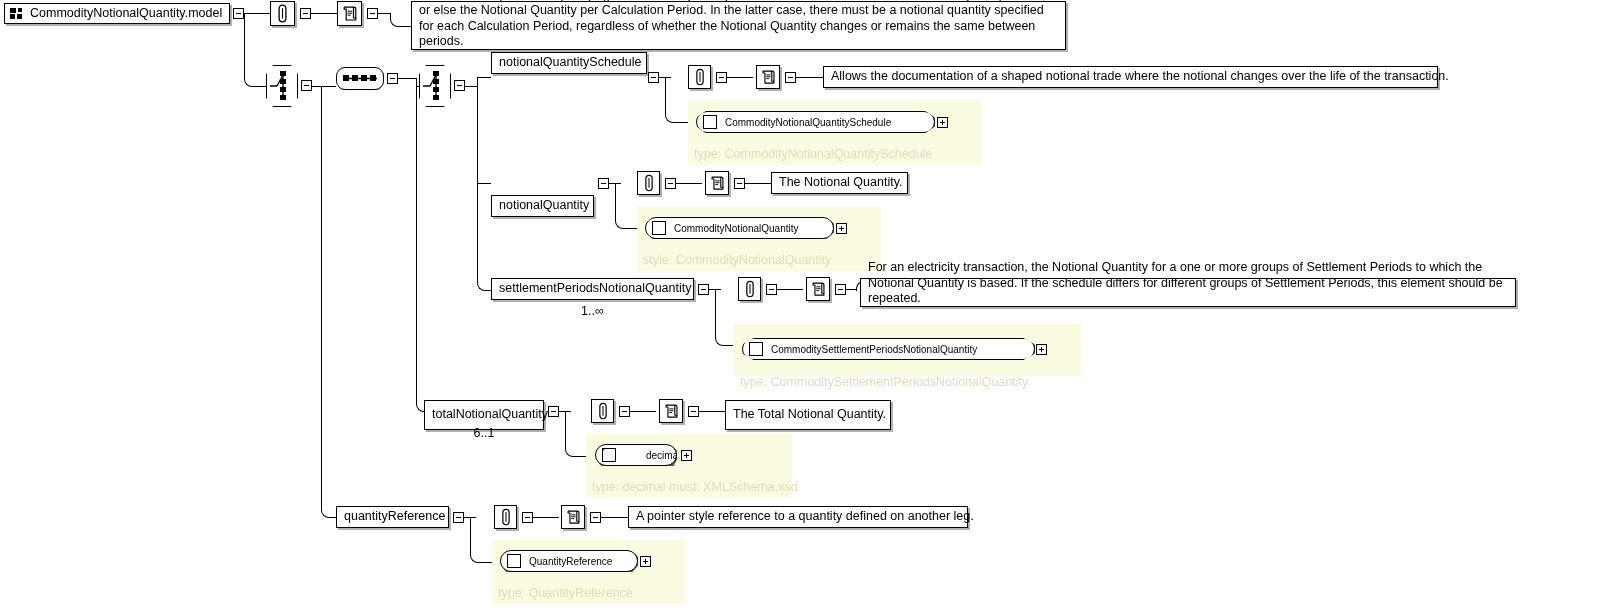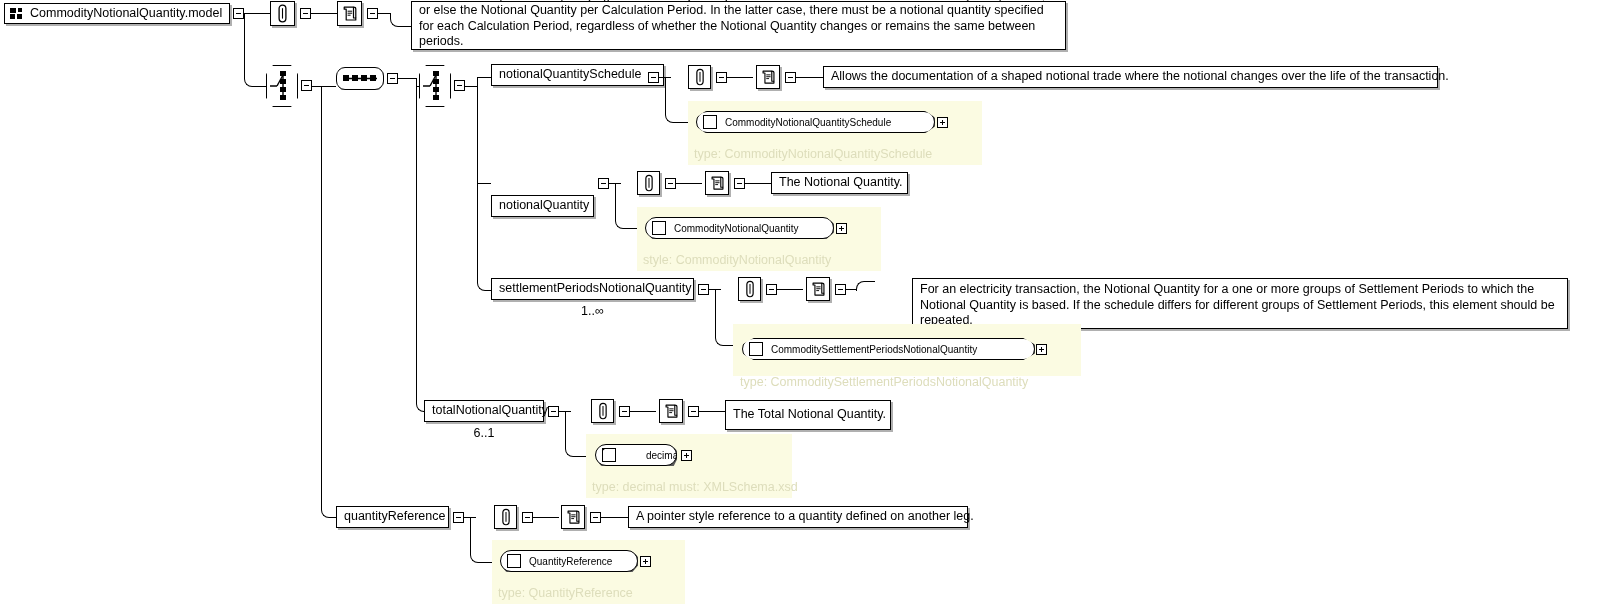--- a/index.html
+++ b/index.html
@@ -221,21 +221,21 @@
     </svg>
   </div>
   <div class="pm" style="left:454px;top:80px;"></div>
 
   <div class="h" style="left:465px;top:86px;width:12px;"></div>
   <div class="v" style="left:477px;top:77px;height:205px;"></div>
   <div class="h" style="left:477px;top:77px;width:14px;"></div>
   <div class="h" style="left:477px;top:183px;width:14px;"></div>
   <div class="elbow" style="left:477px;top:273px;width:14px;height:17px;"></div>
 
-  <div class="box" style="left:491px;top:64px;width:173px;height:22px;">
+  <div class="box" style="left:491px;top:52px;width:156px;height:22px;">
     <span>notionalQuantitySchedule</span>
   </div>
   <div class="pm" style="left:648px;top:72px;"></div>
 
   <div class="h" style="left:659px;top:77px;width:12px;"></div>
   <div class="v" style="left:665px;top:77px;height:34px;"></div>
   <div class="elbow" style="left:665px;top:77px;width:22px;height:45px;"></div>
 
   <div class="iconbox" style="left:688px;top:65px;width:23px;height:24px;">
     <span>
@@ -341,33 +341,33 @@
         <path d="M2.2 2.2 L11.5 2.2 L11.5 13.0 L13.8 13.0 L13.8 15.0 L4.2 15.0 L4.2 4.2 L2.2 4.2 Z" fill="#fff" stroke="#000" stroke-width="1.2" stroke-linejoin="round"></path>
         <path d="M11.5 2.2 C13.2 2.2 13.8 3.0 13.8 4.0 L13.8 13.0" fill="none" stroke="#000" stroke-width="1.2"></path>
         <path d="M5.6 6.2 L10.2 6.2 M5.6 8.2 L10.2 8.2 M5.6 10.2 L8.6 10.2" stroke="#000" stroke-width="1"></path>
       </svg>
     </span>
   </div>
   <div class="pm" style="left:835px;top:284px;"></div>
   <div class="h" style="left:846px;top:289px;width:10px;"></div>
   <div class="elbow-up" style="left:856px;top:281px;width:18px;height:9px;"></div>
 
-  <div class="box multiline" style="left:912px;top:278px;width:656px;height:51px;">
+  <div class="box multiline" style="left:860px;top:278px;width:656px;height:29px;">
     <span>For an electricity transaction, the Notional Quantity for a one or more groups of Settlement Periods to which the Notional Quantity is based. If the schedule differs for different groups of Settlement Periods, this element should be repeated.</span>
   </div>
 
   <div class="typepanel" style="left:733px;top:324px;width:348px;height:52px;"></div>
   <div class="typecap" style="left:742px;top:338px;width:293px;height:22px;">
     <span class="cticon"></span>
     <span>CommoditySettlementPeriodsNotionalQuantity</span>
   </div>
   <div class="pm plus" style="left:1036px;top:344px;"></div>
   <div class="typelabel" style="left:740px;top:375px;">type: CommoditySettlementPeriodsNotionalQuantity</div>
 
-  <div class="box" style="left:424px;top:400px;width:120px;height:22px;">
+  <div class="box" style="left:424px;top:400px;width:120px;height:30px;">
     <span>totalNotionalQuantity</span>
   </div>
   <div class="card" style="left:424px;top:426px;width:120px;">6..1</div>
   <div class="pm" style="left:548px;top:406px;"></div>
 
   <div class="h" style="left:559px;top:411px;width:12px;"></div>
   <div class="elbow" style="left:565px;top:411px;width:22px;height:45px;"></div>
 
   <div class="iconbox" style="left:591px;top:399px;width:23px;height:24px;">
     <span>

